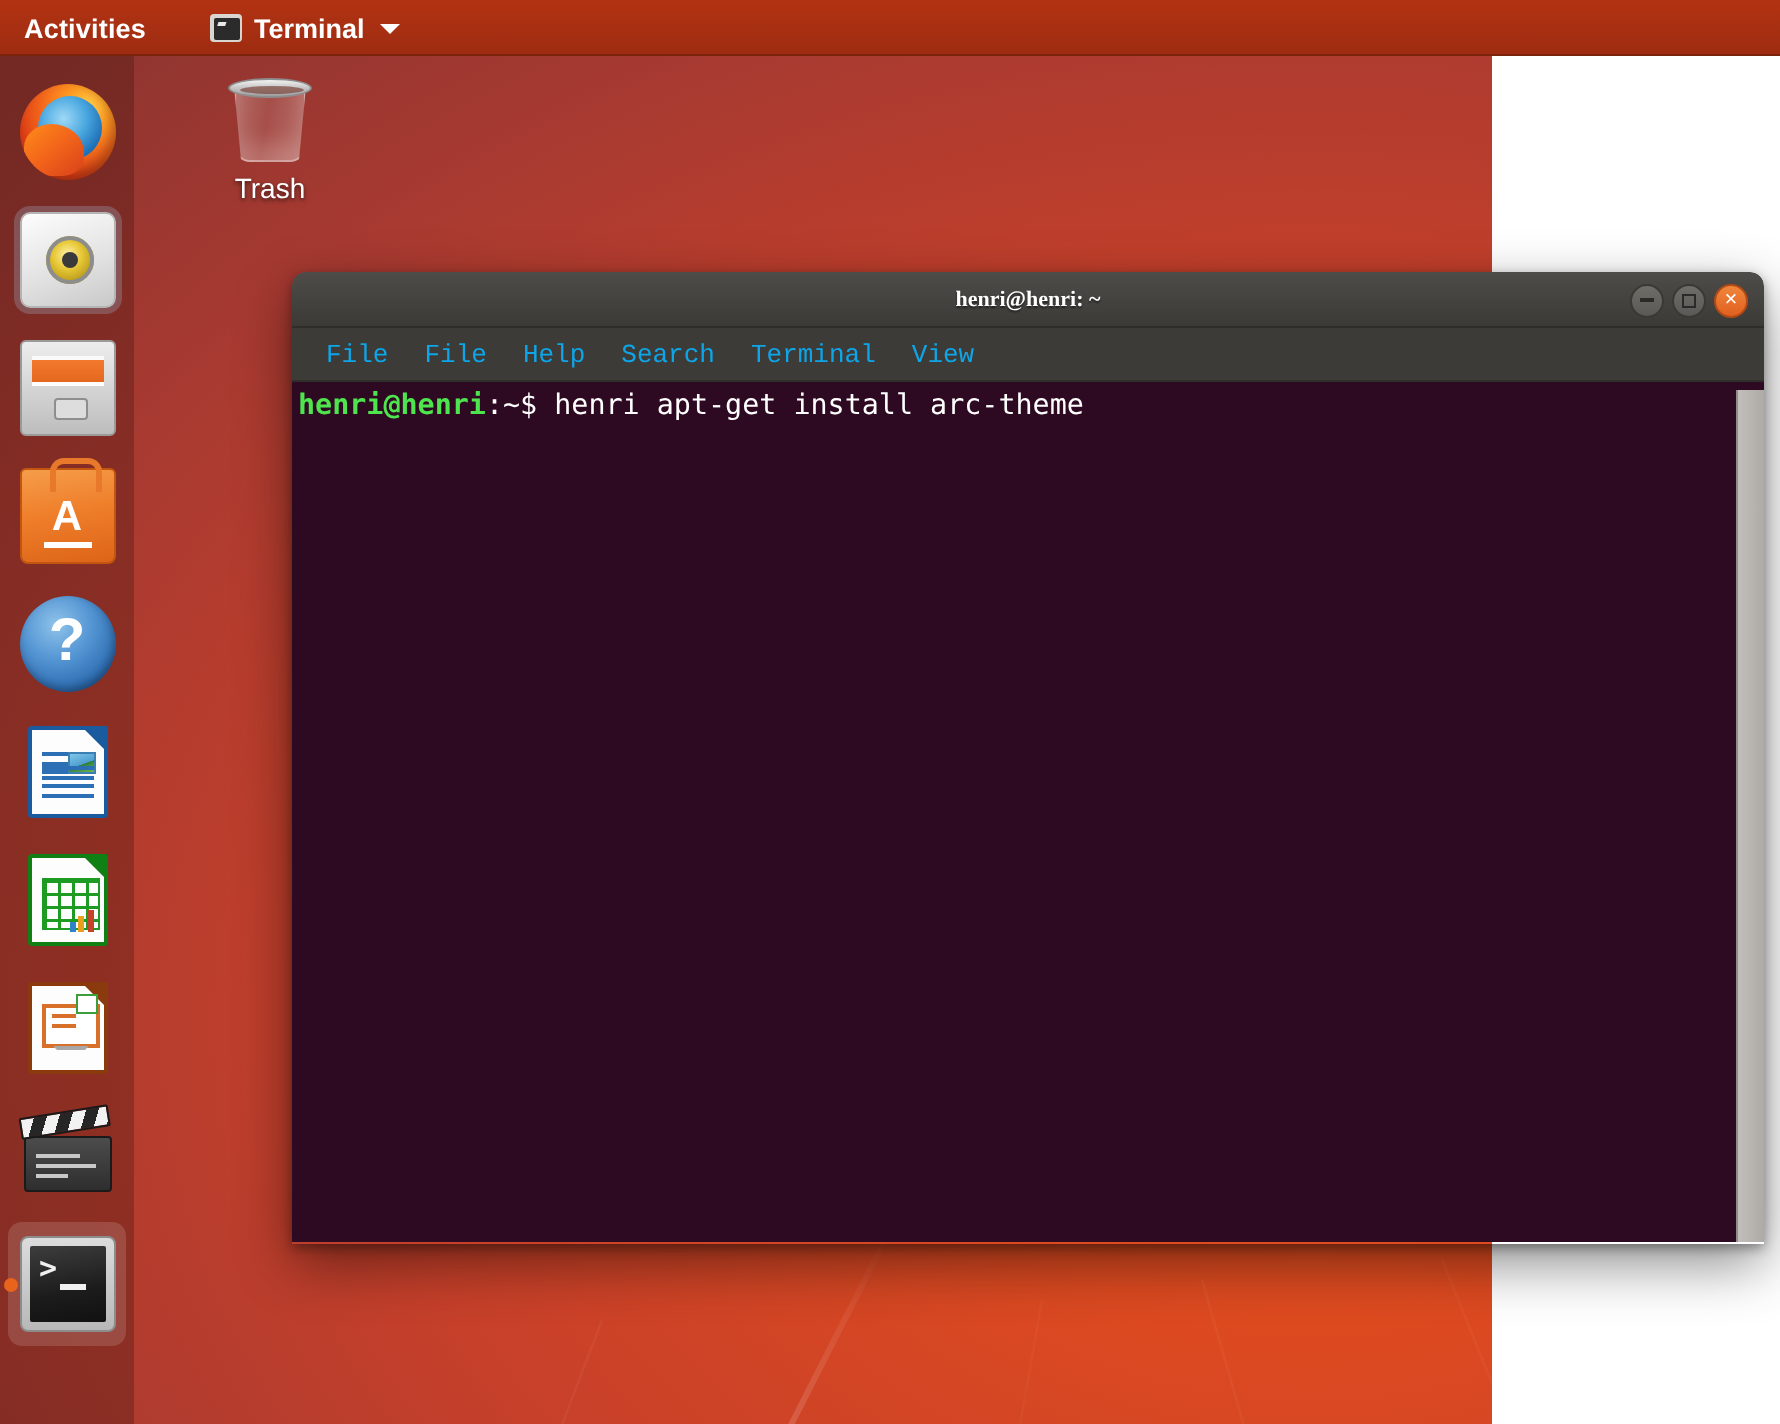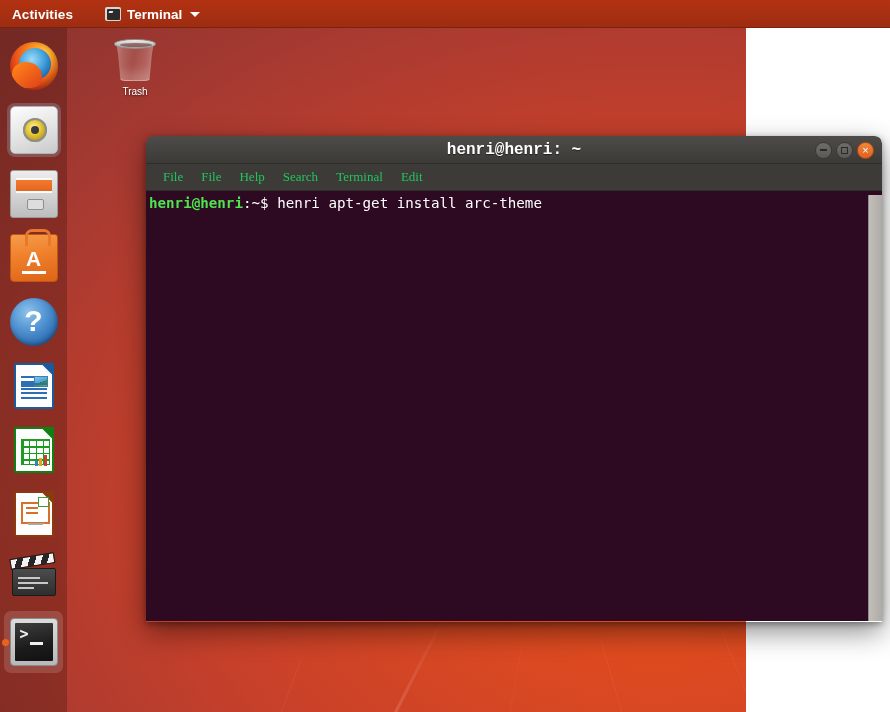--- a/index.html
+++ b/index.html
@@ -479,21 +479,21 @@
   .trash-lid::after {
     content: "";
     position: absolute;
     left: 5px; top: 2.5px;
     width: 32px; height: 4px;
     border-radius: 50%;
     background: rgba(120,60,50,0.65);
   }
   .trash-label {
     color: #ffffff;
-    font-size: 10px;
+    font-size: 14px;
     text-shadow: 0 1px 2px rgba(0,0,0,0.65);
     font-family: "Liberation Sans", sans-serif;
   }
 
   
   #terminal-window {
     position: absolute;
     left: 146px; top: 136px;
     width: 736px;
     height: 486px;
@@ -508,23 +508,23 @@
     background: linear-gradient(to bottom, #4d4c48 0%, #444340 50%, #3b3a36 100%);
     border-bottom: 1px solid #2e2d2a;
     border-radius: 7px 7px 0 0;
     display: flex;
     align-items: center;
     justify-content: center;
     cursor: default;
   }
   #title-text {
     color: #ffffff;
-    font-size: 16px;
+    font-size: 11px;
     font-weight: bold;
-    font-family: Liberation Mono, monospace;
+    font-family: Liberation Serif, serif;
     text-shadow: 0 1px 1px rgba(0,0,0,0.5);
     text-align: center;
   }
   .window-controls {
     position: absolute;
     right: 8px; top: 0;
     height: 28px;
     display: flex;
     align-items: center;
     gap: 4px;
@@ -562,23 +562,23 @@
   #menu-bar {
     height: 27px;
     background: #3c3b37;
     display: flex;
     align-items: center;
     padding-left: 9px;
     gap: 2px;
     border-bottom: 1px solid #2f2e2b;
   }
   .menu-item {
-    color: #22c55e;
+    color: #0ea5e9;
     font-size: 13px;
-    font-family: Liberation Serif, serif;
+    font-family: Liberation Mono, monospace;
     padding: 3px 8px;
     border-radius: 2px;
     cursor: pointer;
   }
 
   #terminal-body {
     position: relative;
     height: 430px;
     background: #2d0922;
     padding: 4px 0 0 2px;
@@ -749,21 +749,21 @@
         </div>
       </div>
     </div>
 
     <div id="menu-bar">
       <div class="menu-item">File</div>
       <div class="menu-item">File</div>
       <div class="menu-item">Help</div>
       <div class="menu-item">Search</div>
       <div class="menu-item">Terminal</div>
-      <div class="menu-item">Edit</div>
+      <div class="menu-item">View</div>
     </div>
 
     <div id="terminal-body">
       <div id="terminal-text"><span class="prompt-user">henri@henri</span><span class="prompt-path">:~$</span><span class="cmd-text"> henri apt-get install arc-theme</span></div>
       <div id="terminal-scrollbar">
         <div class="thumb"></div>
       </div>
     </div>
 
   </div>

